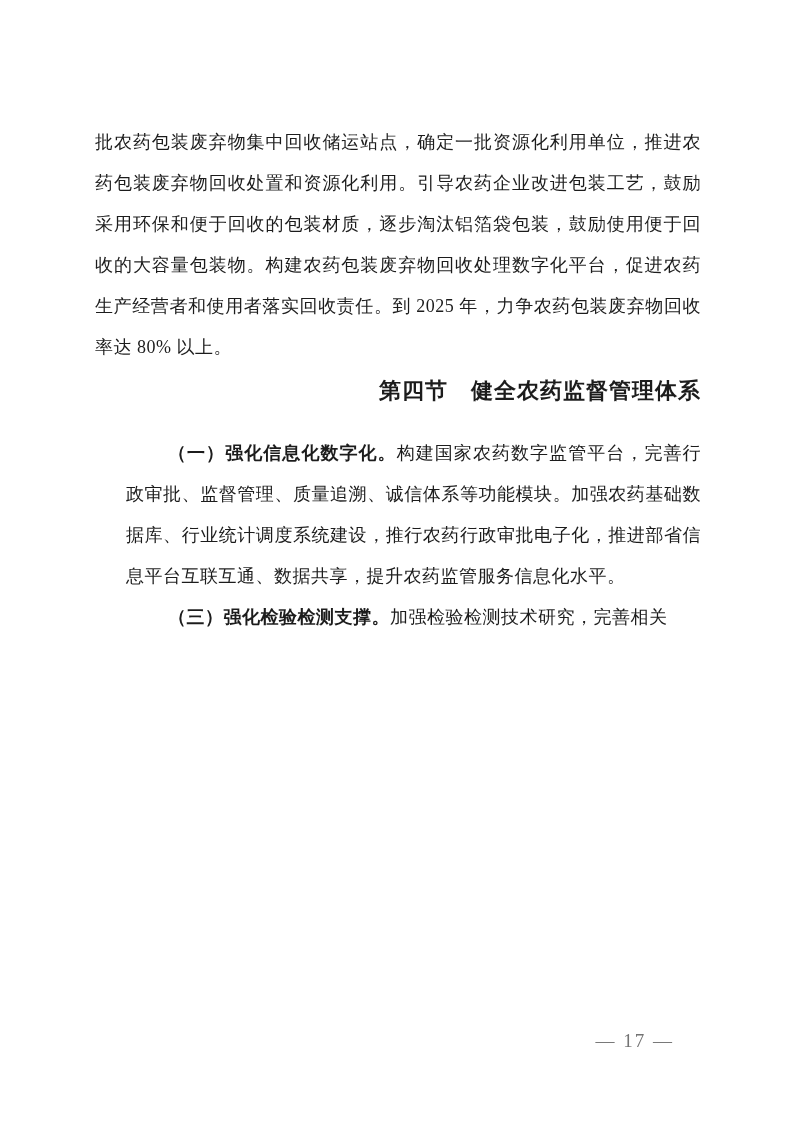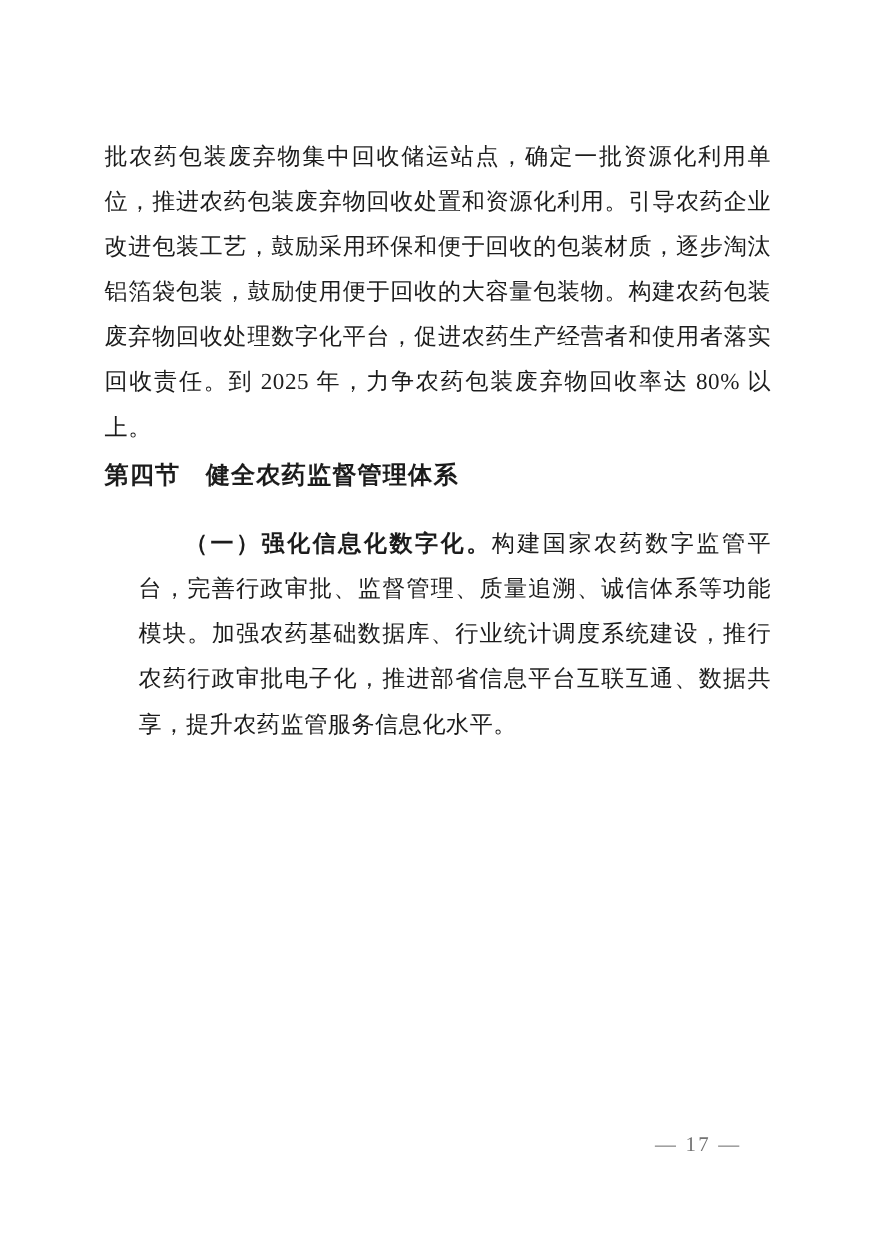--- a/index.html
+++ b/index.html
@@ -18,39 +18,39 @@
     overflow: hidden;
   }
   .content {
     position: absolute;
     left: 95px;
     top: 122px;
     width: 606px;
   }
   .para {
     margin: 0;
-    font-size: 21px;
+    font-size: 18px;
     line-height: 41px;
     text-align: justify;
     text-justify: inter-ideograph;
     letter-spacing: 0.5px;
   }
   .para.indent {
     text-indent: 42px;
     margin-left: 31px;
   }
   .lead {
     font-weight: 700;
   }
   .section-heading {
     margin: 2px 0 22px 0;
     font-size: 22px;
     font-weight: 700;
     line-height: 41px;
-    text-align: left;
+    text-align: right;
     letter-spacing: 1px;
   }
   .page-number {
     position: absolute;
     top: 1030px;
     right: 120px;
     font-size: 19px;
     letter-spacing: 2px;
     color: #737373;
   }
@@ -61,17 +61,18 @@
 <div class="page">
   <div class="content">
 
     <p class="para">批农药包装废弃物集中回收储运站点，确定一批资源化利用单位，推进农药包装废弃物回收处置和资源化利用。引导农药企业改进包装工艺，鼓励采用环保和便于回收的包装材质，逐步淘汰铝箔袋包装，鼓励使用便于回收的大容量包装物。构建农药包装废弃物回收处理数字化平台，促进农药生产经营者和使用者落实回收责任。到 2025 年，力争农药包装废弃物回收率达 80% 以上。</p>
 
     <h2 class="section-heading">第四节　健全农药监督管理体系</h2>
 
     <p class="para indent"><span class="lead">（一）强化信息化数字化。</span><span>构建国家农药数字监管平台，完善行政审批、监督管理、质量追溯、诚信体系等功能模块。加强农药基础数据库、行业统计调度系统建设，推行农药行政审批电子化，推进部省信息平台互联互通、数据共享，提升农药监管服务信息化水平。</span></p>
 
 
+    <p class="para indent"><span class="lead">（三）强化检验检测支撑。</span><span>加强检验检测技术研究，完善相关</span></p>
 
   </div>
 
   <div class="page-number">— 17 —</div>
 </div>
 
 </body></html>

